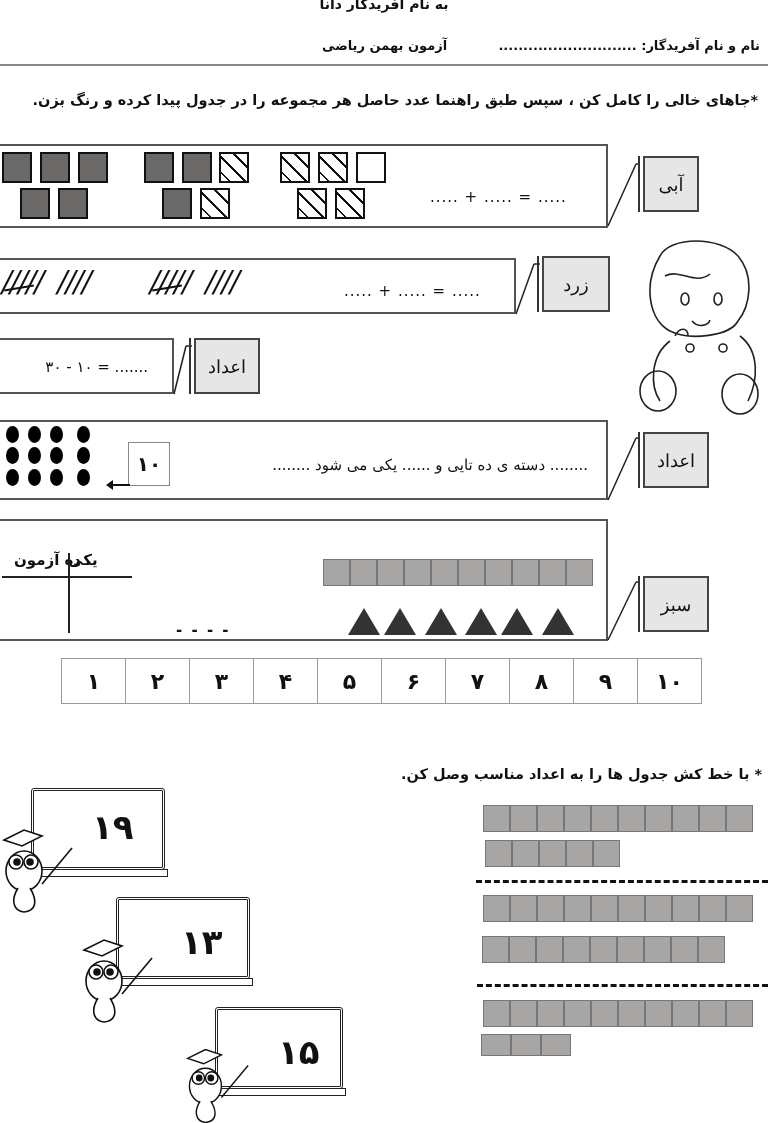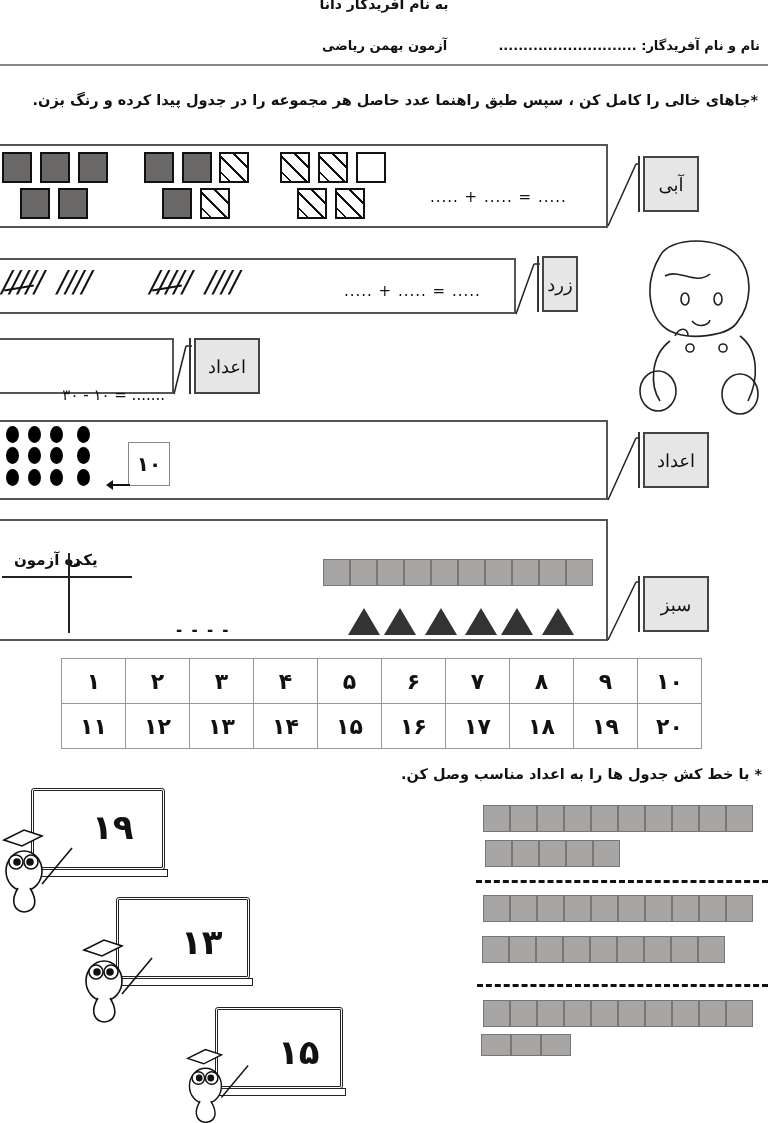--- a/index.html
+++ b/index.html
@@ -75,24 +75,24 @@
   <div class="abs" style="left:6px;top:27px;width:30px;height:0;border-top:2px solid #111;transform:rotate(-10deg);"></div>
   <div class="abs tally" style="left:152px;top:4px;">/////&nbsp;&nbsp;////</div>
   <div class="abs" style="left:154px;top:27px;width:30px;height:0;border-top:2px solid #111;transform:rotate(-10deg);"></div>
   <div class="abs eq" style="left:346px;top:22px;">..... + ..... = .....</div>
 </div>
 <svg class="abs" style="left:514px;top:258px;" width="28" height="58">
   <line x1="2" y1="56" x2="20" y2="6" stroke="#222" stroke-width="1.5"></line>
   <line x1="20" y1="6" x2="26" y2="6" stroke="#222" stroke-width="1.5"></line>
 </svg>
 <div class="abs vbar" style="left:537px;top:256px;height:56px;"></div>
-<div class="abs label-box rtl" style="left:542px;top:256px;width:36px;height:56px;">زرد</div>
+<div class="abs label-box rtl" style="left:542px;top:256px;width:68px;height:56px;">زرد</div>
 
 <div class="abs panel rtl" style="left:-4px;top:338px;width:178px;height:56px;">
-  <div class="abs eq" style="right:7px;top:18px;direction:ltr;margin-top:28px;">
+  <div class="abs eq" style="right:24px;top:18px;direction:ltr;">
     <span style="unicode-bidi:plaintext;">۳۰ - ۱۰ = .......</span>
   </div>
 </div>
 <svg class="abs" style="left:172px;top:340px;" width="24" height="56">
   <line x1="2" y1="54" x2="14" y2="6" stroke="#222" stroke-width="1.5"></line>
   <line x1="14" y1="6" x2="20" y2="6" stroke="#222" stroke-width="1.5"></line>
 </svg>
 <div class="abs vbar" style="left:189px;top:338px;height:56px;"></div>
 <div class="abs label-box rtl" style="left:194px;top:338px;width:66px;height:56px;">اعداد</div>
 
@@ -121,20 +121,21 @@
   <div class="dot" style="left:30px;top:25px;"></div>
   <div class="dot" style="left:52px;top:25px;"></div>
   <div class="dot" style="left:79px;top:25px;"></div>
   <div class="dot" style="left:8px;top:47px;"></div>
   <div class="dot" style="left:30px;top:47px;"></div>
   <div class="dot" style="left:52px;top:47px;"></div>
   <div class="dot" style="left:79px;top:47px;"></div>
   <div class="abs" style="left:130px;top:20px;width:40px;height:42px;border:1.5px solid #888;display:flex;align-items:center;justify-content:center;font-size:20px;font-weight:bold;">۱۰</div>
   <div class="abs" style="left:112px;top:62px;width:20px;border-top:2px solid #111;"></div>
   <div class="abs" style="left:108px;top:58px;width:0;height:0;border-top:5px solid transparent;border-bottom:5px solid transparent;border-right:7px solid #111;"></div>
+  <div class="abs rtl" style="right:18px;top:34px;font-size:15px;font-family:'DejaVu Serif',serif;">........ دسته ی ده تایی و ...... یکی می شود ........</div>
 </div>
 <svg class="abs" style="left:606px;top:430px;" width="36" height="72">
   <line x1="2" y1="70" x2="30" y2="8" stroke="#222" stroke-width="1.5"></line>
   <line x1="30" y1="8" x2="34" y2="8" stroke="#222" stroke-width="1.5"></line>
 </svg>
 <div class="abs vbar" style="left:638px;top:432px;height:56px;"></div>
 <div class="abs label-box rtl" style="left:643px;top:432px;width:66px;height:56px;">اعداد</div>
 
 <div class="abs panel" style="left:-4px;top:519px;width:612px;height:122px;">
   <div class="abs rtl" style="left:70px;top:30px;font-size:15px;font-weight:bold;">یکی</div>
@@ -175,32 +176,20 @@
     <td>۲</td>
     <td>۳</td>
     <td>۴</td>
     <td>۵</td>
     <td>۶</td>
     <td>۷</td>
     <td>۸</td>
     <td>۹</td>
     <td>۱۰</td>
   </tr>
-  <tr>
-    <td>۱۱</td>
-    <td>۱۲</td>
-    <td>۱۳</td>
-    <td>۱۴</td>
-    <td>۱۵</td>
-    <td>۱۶</td>
-    <td>۱۷</td>
-    <td>۱۸</td>
-    <td>۱۹</td>
-    <td>۲۰</td>
-  </tr>
 </tbody>
   </table>
 
 <div class="abs rtl" style="right:6px;top:766px;font-size:14.5px;font-weight:bold;">* با خط کش جدول ها را به اعداد مناسب وصل کن.</div>
 
 <div class="abs strip" style="left:483px;top:805px;">
   <div class="c"></div>
     <div class="c"></div>
     <div class="c"></div>
     <div class="c"></div>

